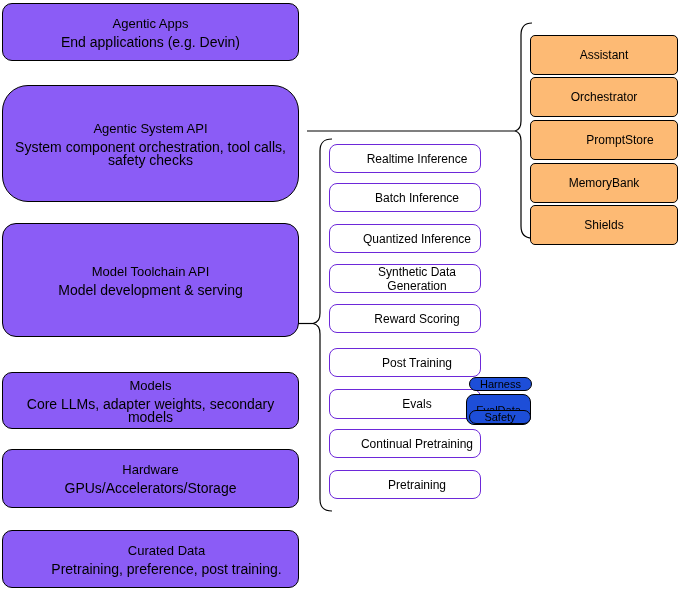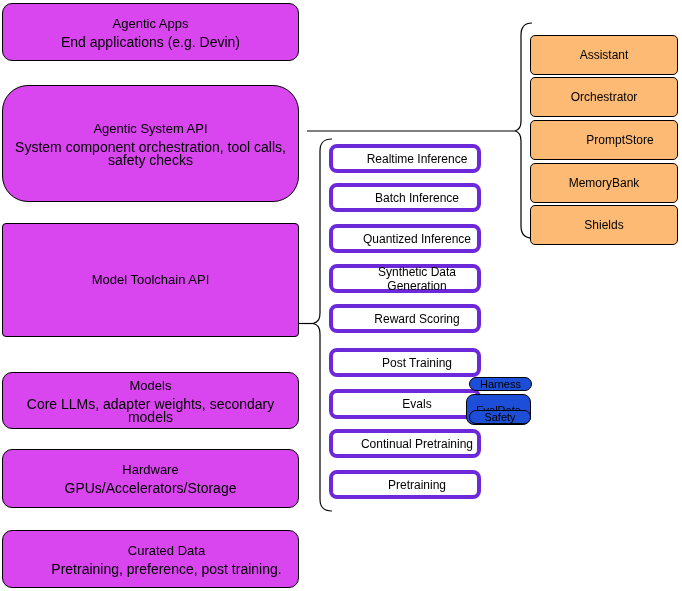--- a/index.html
+++ b/index.html
@@ -17,37 +17,37 @@
     left: 0; top: 0;
     width: 682px; height: 591px;
     z-index: 1;
   }
   .node {
     position: absolute;
     left: 2px;
     width: 297px;
     box-sizing: border-box;
     border: 1px solid #000000;
-    background: #d946ef;
+    background: #8b5cf6;
     display: flex;
     flex-direction: column;
     align-items: center;
     justify-content: center;
     text-align: center;
     z-index: 2;
   }
   .node-title { font-size: 13px; line-height: 16px; }
   .node-subtitle { font-size: 14px; line-height: 13px; margin-top: 4px; }
   .mbox {
     position: absolute;
     left: 329px;
     width: 152px;
     height: 29px;
     box-sizing: border-box;
-    border: 4px solid #6d28d9;
+    border: 1px solid #6d28d9;
     border-radius: 8px;
     background: #ffffff;
     display: flex;
     align-items: center;
     justify-content: center;
     font-size: 12px;
     text-align: center;
     z-index: 2;
     padding-left: 24px;
   }
@@ -95,22 +95,23 @@
   <div class="node" style="top:3px; height:58px; border-radius:10px;">
     <div class="node-title">Agentic Apps</div>
     <div class="node-subtitle">End applications (e.g. Devin)</div>
   </div>
 
   <div class="node" style="top:85px; height:117px; border-radius:26px;">
     <div class="node-title">Agentic System API</div>
     <div class="node-subtitle">System component orchestration, tool calls, safety checks</div>
   </div>
 
-  <div class="node" style="top:223px; height:114px; border-radius:4px;">
+  <div class="node" style="top:223px; height:114px; border-radius:14px;">
     <div class="node-title">Model Toolchain API</div>
+    <div class="node-subtitle">Model development &amp; serving</div>
   </div>
 
   <div class="node" style="top:372px; height:57px; border-radius:10px;">
     <div class="node-title">Models</div>
     <div class="node-subtitle">Core LLMs, adapter weights, secondary models</div>
   </div>
 
   <div class="node" style="top:449px; height:59px; border-radius:10px;">
     <div class="node-title">Hardware</div>
     <div class="node-subtitle">GPUs/Accelerators/Storage</div>

